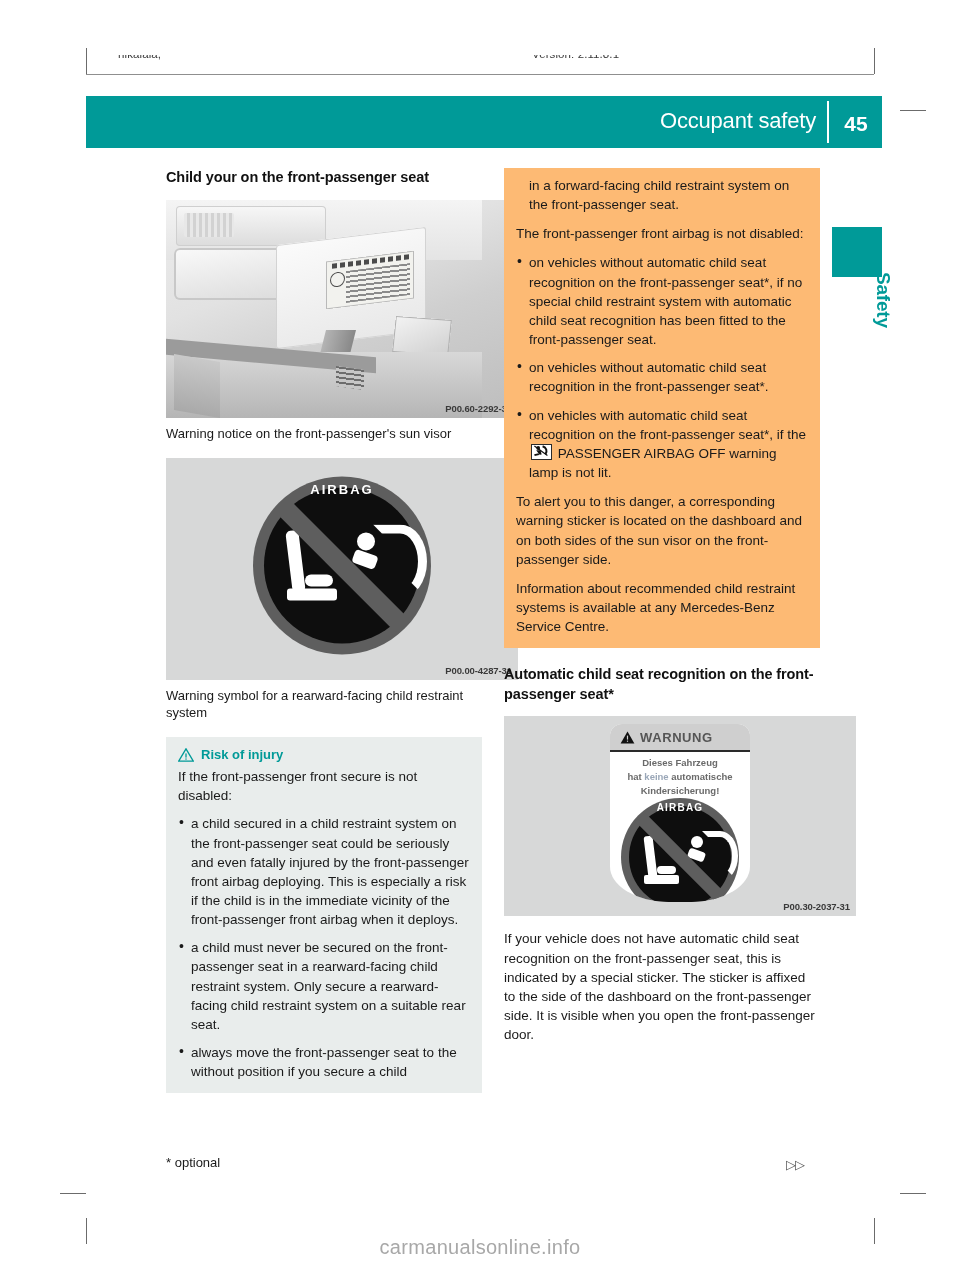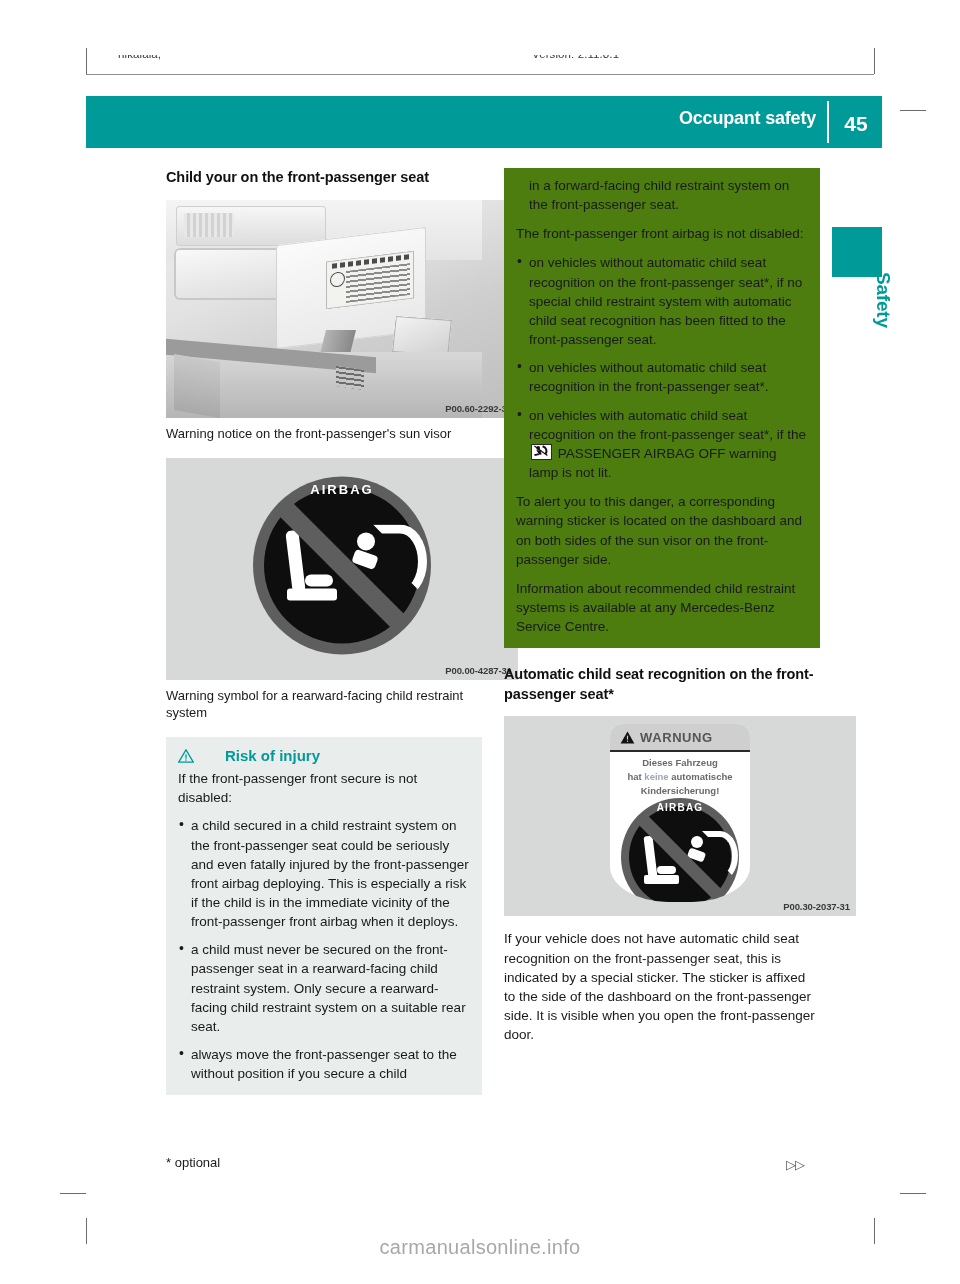--- a/index.html
+++ b/index.html
@@ -33,21 +33,21 @@
     position:absolute;left:86px;top:74px;width:788px;height:1px;background:#8f8f8f;
   }
 
   
   .headerbar{
     position:absolute;left:86px;top:96px;width:744px;height:52px;
     background:#009a98;
   }
   .header-title{
     position:absolute;right:14px;top:12px;
-    color:#ffffff;font-size:18px;font-weight:bold;letter-spacing:-.2px;
+    color:#ffffff;font-size:22px;font-weight:normal;letter-spacing:-.2px;
     white-space:nowrap;
   }
   .header-pagebox{
     position:absolute;left:830px;top:96px;width:52px;height:52px;
     background:#009a98;
   }
   .header-pagenum{
     position:absolute;left:836px;top:112px;width:40px;text-align:center;
     color:#ffffff;font-size:21px;font-weight:bold;
   }
@@ -160,34 +160,34 @@
     border-radius:0 60% 60% 0;}
 
   
   .warnbox{
     background:#e9edec;padding:10px 12px 12px 12px;width:292px;
   }
   .warn-head{
     display:flex;align-items:center;gap:7px;margin-bottom:5px;
   }
   .warn-tri{width:16px;height:14px;flex:none;}
-  .warn-title{font-size:15px;font-weight:bold;color:#009a98;margin-left:24px;}
+  .warn-title{font-size:13px;font-weight:bold;color:#009a98;}
   .warn-p{font-size:13.5px;line-height:1.42;margin:0 0 9px 0;}
   ul.bullets{margin:0;padding:0;list-style:none;}
   ul.bullets li{
     position:relative;padding-left:13px;font-size:13.5px;line-height:1.42;
     margin-bottom:9px;
   }
   ul.bullets li:last-child{margin-bottom:0;}
   ul.bullets li:before{
     content:"\2022";position:absolute;left:1px;top:-1px;font-size:14px;color:#1a1a1a;
   }
 
   
-  .greybox{background:#4d7c0f;padding:8px 12px 12px 12px;width:292px;}
+  .greybox{background:#fdba74;padding:8px 12px 12px 12px;width:292px;}
   .greybox .cont{font-size:13.5px;line-height:1.42;margin:0 0 10px 13px;}
   .greybox p{font-size:13.5px;line-height:1.42;margin:0 0 10px 0;}
   .greybox ul.bullets{margin-bottom:10px;}
 
   
   .abo-icon{
     display:inline-block;width:19px;height:14px;vertical-align:-2px;
     border:1px solid #2a2a2a;background:#ffffff;position:relative;margin:0 2px;
   }
   .abo-icon svg{position:absolute;left:1px;top:0px;}

